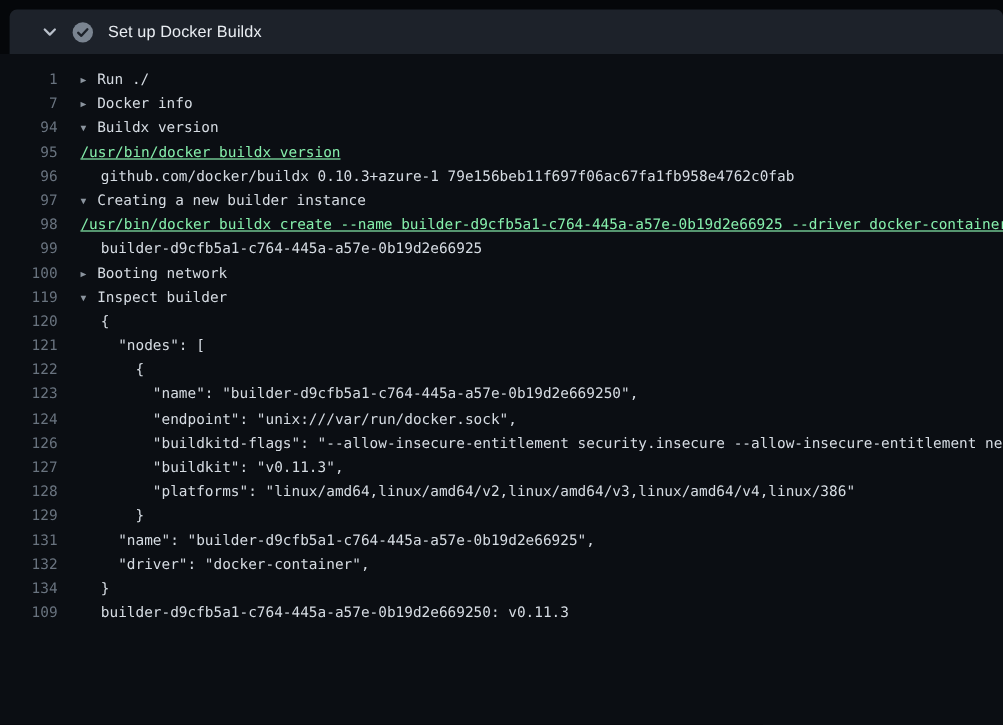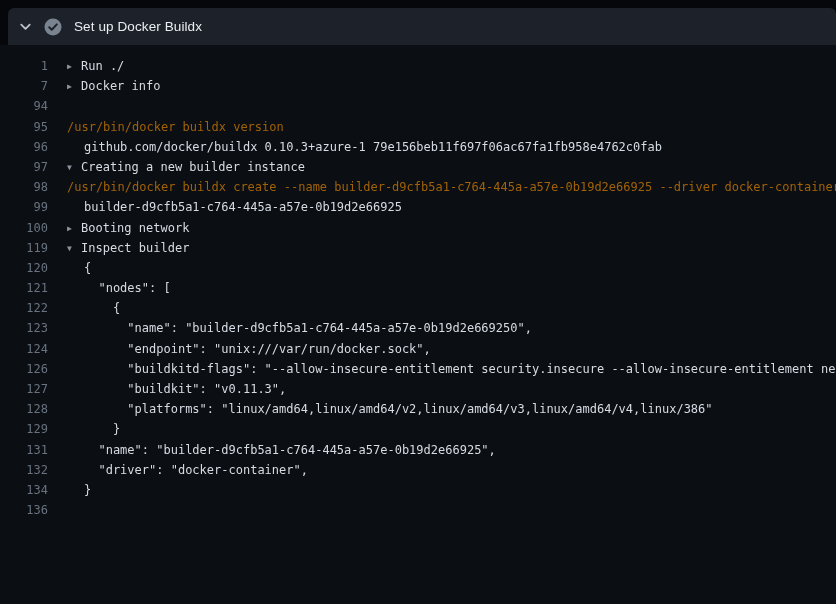--- a/index.html
+++ b/index.html
@@ -11,21 +11,21 @@
   .stage { width: 836px; height: 604px; display: flex; flex-direction: column; }
 
   
   .step-header {
     margin: 8px 0 0 8px;
     height: 37px;
     background: #1d222a;
     border-radius: 6px 6px 0 0;
     display: flex;
     align-items: center;
-    padding-left: 10px;
+    padding-left: 26px;
     cursor: pointer;
     flex: 0 0 auto;
   }
   .chev { width: 15px; height: 15px; display: inline-block; color: #b9c0ca; }
   .status { width: 18px; height: 18px; margin-left: 11px; display: inline-block; }
   .step-title {
     margin-left: 12px;
     font-family: "Liberation Sans", "DejaVu Sans", sans-serif;
     font-size: 13.5px;
     color: #e9edf2;
@@ -50,21 +50,21 @@
   }
   .log-row .body { margin-left: 19px; white-space: pre; color: #d6dce3; }
   .log-row .body .mk {
     display: inline-block;
     width: 14px;
     font-size: 8px;
     color: #8b949e;
     vertical-align: 1px;
   }
   .log-row.plain .body { padding-left: 17px; }
-  .log-row.command .body { color: #a16207; }
+  .log-row.command .body { color: #86efac; text-decoration: underline; }
   .log-row.group { cursor: pointer; }
 </style>
 </head>
 <body>
 
 <div class="stage">
 
   <div class="step-header">
     <span class="chev">
       <svg viewBox="0 0 16 16" width="15" height="15" fill="none" stroke="currentColor" stroke-width="2" stroke-linecap="round" stroke-linejoin="round">
@@ -76,36 +76,36 @@
         <circle cx="9" cy="9" r="8.5" fill="#7a8490"></circle>
         <path d="M5.2 9.3 L7.8 11.8 L12.8 6.4" fill="none" stroke="#1d222a" stroke-width="2" stroke-linecap="round" stroke-linejoin="round"></path>
       </svg>
     </span>
     <span class="step-title">Set up Docker Buildx</span>
   </div>
 
   <div class="log-area" id="log-area">
       <div class="log-row group"><span class="ln">1</span><span class="body"><span class="mk">▶</span><span>Run ./</span></span></div>
       <div class="log-row group"><span class="ln">7</span><span class="body"><span class="mk">▶</span><span>Docker info</span></span></div>
-      <div class="log-row group"><span class="ln">94</span></div>
+      <div class="log-row group"><span class="ln">94</span><span class="body"><span class="mk">▼</span><span>Buildx version</span></span></div>
       <div class="log-row command"><span class="ln">95</span><span class="body"><span>/usr/bin/docker buildx version</span></span></div>
       <div class="log-row plain"><span class="ln">96</span><span class="body"><span>github.com/docker/buildx 0.10.3+azure-1 79e156beb11f697f06ac67fa1fb958e4762c0fab</span></span></div>
       <div class="log-row group"><span class="ln">97</span><span class="body"><span class="mk">▼</span><span>Creating a new builder instance</span></span></div>
       <div class="log-row command"><span class="ln">98</span><span class="body"><span>/usr/bin/docker buildx create --name builder-d9cfb5a1-c764-445a-a57e-0b19d2e66925 --driver docker-container</span></span></div>
       <div class="log-row plain"><span class="ln">99</span><span class="body"><span>builder-d9cfb5a1-c764-445a-a57e-0b19d2e66925</span></span></div>
       <div class="log-row group"><span class="ln">100</span><span class="body"><span class="mk">▶</span><span>Booting network</span></span></div>
       <div class="log-row group"><span class="ln">119</span><span class="body"><span class="mk">▼</span><span>Inspect builder</span></span></div>
       <div class="log-row plain"><span class="ln">120</span><span class="body"><span>{</span></span></div>
       <div class="log-row plain"><span class="ln">121</span><span class="body"><span>  "nodes": [</span></span></div>
       <div class="log-row plain"><span class="ln">122</span><span class="body"><span>    {</span></span></div>
       <div class="log-row plain"><span class="ln">123</span><span class="body"><span>      "name": "builder-d9cfb5a1-c764-445a-a57e-0b19d2e669250",</span></span></div>
       <div class="log-row plain"><span class="ln">124</span><span class="body"><span>      "endpoint": "unix:///var/run/docker.sock",</span></span></div>
       <div class="log-row plain"><span class="ln">126</span><span class="body"><span>      "buildkitd-flags": "--allow-insecure-entitlement security.insecure --allow-insecure-entitlement network</span></span></div>
       <div class="log-row plain"><span class="ln">127</span><span class="body"><span>      "buildkit": "v0.11.3",</span></span></div>
       <div class="log-row plain"><span class="ln">128</span><span class="body"><span>      "platforms": "linux/amd64,linux/amd64/v2,linux/amd64/v3,linux/amd64/v4,linux/386"</span></span></div>
       <div class="log-row plain"><span class="ln">129</span><span class="body"><span>    }</span></span></div>
       <div class="log-row plain"><span class="ln">131</span><span class="body"><span>  "name": "builder-d9cfb5a1-c764-445a-a57e-0b19d2e66925",</span></span></div>
       <div class="log-row plain"><span class="ln">132</span><span class="body"><span>  "driver": "docker-container",</span></span></div>
       <div class="log-row plain"><span class="ln">134</span><span class="body"><span>}</span></span></div>
-      <div class="log-row plain"><span class="ln">136</span></div>
+      <div class="log-row plain"><span class="ln">109</span><span class="body"><span>builder-d9cfb5a1-c764-445a-a57e-0b19d2e669250: v0.11.3</span></span></div>
     </div>
 
 </div>
 
 </body></html>

